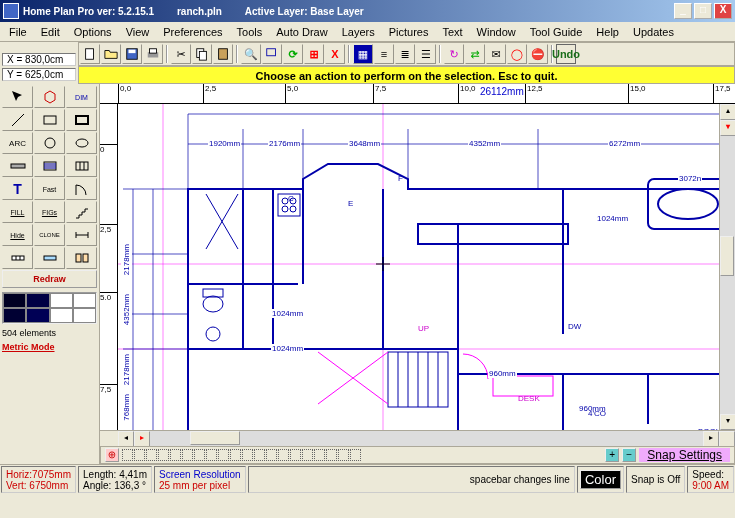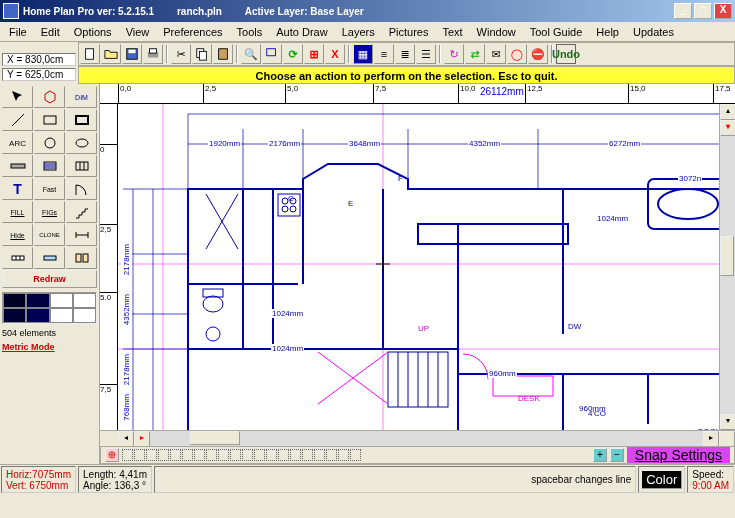--- a/index.html
+++ b/index.html
@@ -53,21 +53,21 @@
 .scroll-h { height: 16px; background: #ece9d8; border-top: 1px solid #aca899; display: flex; }
 .sbtn { width: 16px; height: 16px; background: #ece9d8; border: 1px outset; font-size: 8px; text-align: center; line-height: 12px; cursor: pointer; }
 .strack { flex: 1; background: #ddd; position: relative; }
 .sthumb-v { position: absolute; left: 0; width: 14px; height: 40px; background: #ece9d8; border: 1px outset; top: 100px; }
 .sthumb-h { position: absolute; top: 0; height: 14px; width: 50px; background: #ece9d8; border: 1px outset; left: 40px; }
 
 .snap-bar { display: flex; align-items: center; height: 18px; background: #ece9d8; border: 1px solid #aca899; gap: 3px; padding: 0 4px; }
 .snap-increments { flex: 1; display:flex; overflow: hidden; gap: 1px; }
 .snap-inc { width: 11px; height: 12px; border: 1px dotted #666; }
 .snap-ctrl { width: 14px; height: 14px; border: 1px outset; background: #6cc; text-align: center; font-size: 10px; cursor: pointer; }
-.snap-label { font-size: 14px; padding: 0 8px; text-decoration: underline; cursor: pointer; background: #d946ef; }
+.snap-label { font-size: 12px; padding: 0 8px; text-decoration: underline; cursor: pointer; background: #f0abfc; }
 
 .statusbar { height: 30px; background: #ece9d8; border-top: 1px solid #aca899; display: flex; font-size: 10px; }
 .status-cell { border: 1px inset #ccc; padding: 1px 4px; margin: 1px; display: flex; flex-direction: column; justify-content: center; }
 .status-cell .red { color: #c00; }
 .status-cell .blue { color: #00c; }
 .color-btn { background: #000; color: #fff; padding: 1px 4px; font-size: 13px; border: 1px outset; cursor: pointer; align-self: center; }
 
 
 .fp-label { position: absolute; font-size: 8px; color: #00a; }
 .fp-dim { position: absolute; font-size: 8px; color: #00a; background: #fff; padding: 0 1px; }
@@ -483,23 +483,30 @@
 
 <div class="statusbar">
   <div class="status-cell">
     <span class="red">Horiz:7075mm</span>
     <span class="red">Vert: 6750mm</span>
   </div>
   <div class="status-cell">
     <span>Length: 4,41m</span>
     <span>Angle: 136,3 °</span>
   </div>
+  <div class="status-cell">
+    <span class="blue">Screen Resolution</span>
+    <span class="red">25 mm per pixel</span>
+  </div>
   <div class="status-cell" style="flex:1;text-align:right">
     <span>spacebar changes line</span>
   </div>
   <div class="status-cell" style="padding:2px">
     <span class="color-btn">Color</span>
+  </div>
+  <div class="status-cell">
+    <span>Snap is Off</span>
   </div>
   <div class="status-cell">
     <span>Speed:</span>
     <span class="red">9:00 AM</span>
   </div>
 </div>
 
 </body></html>

